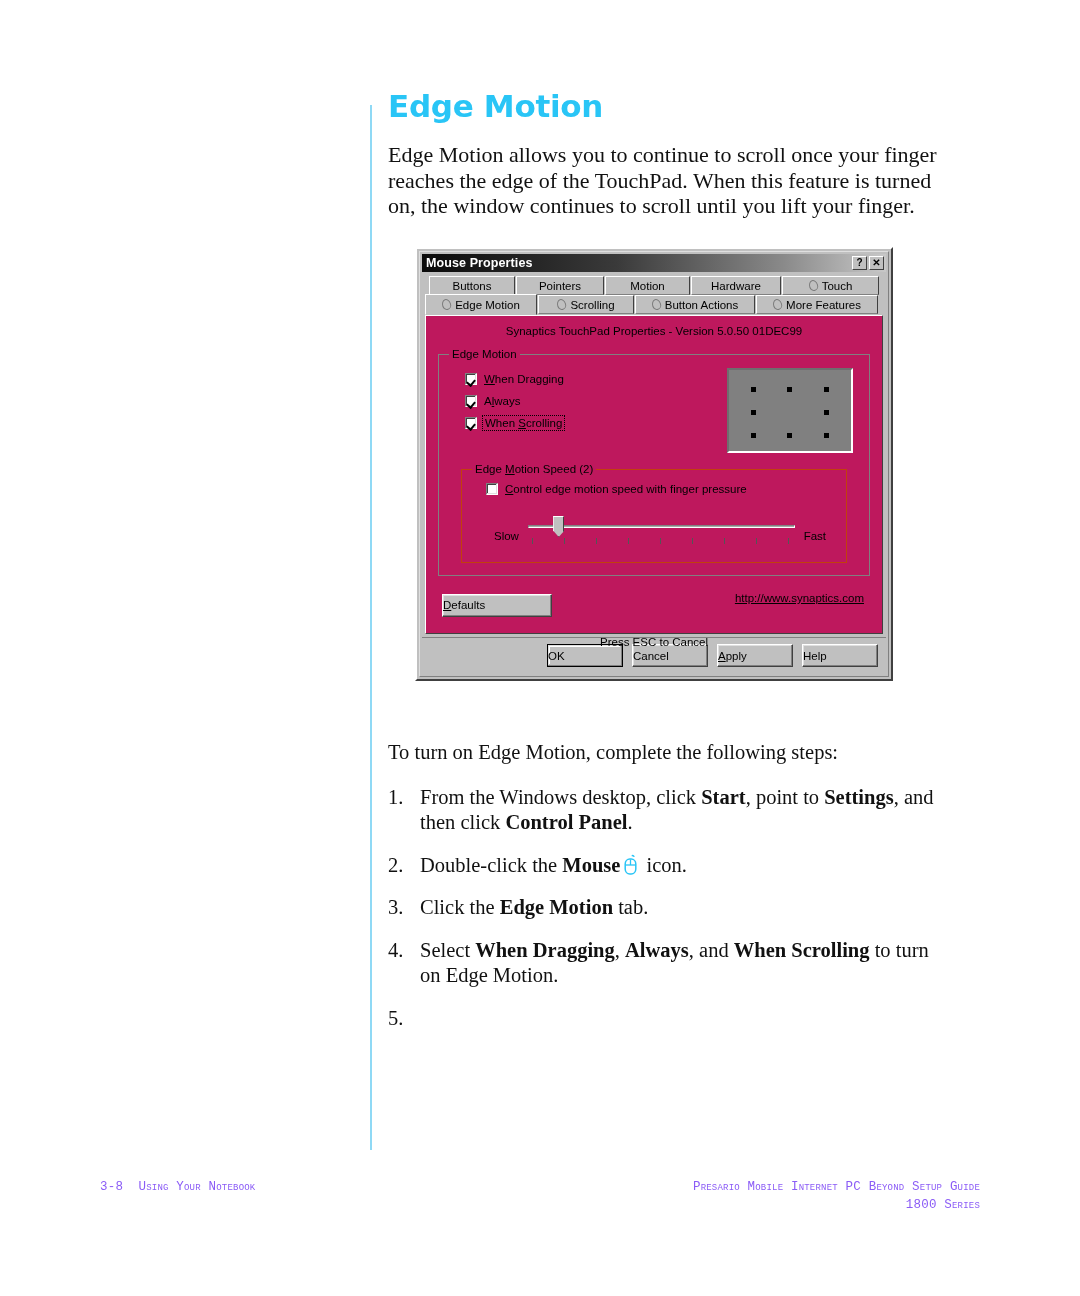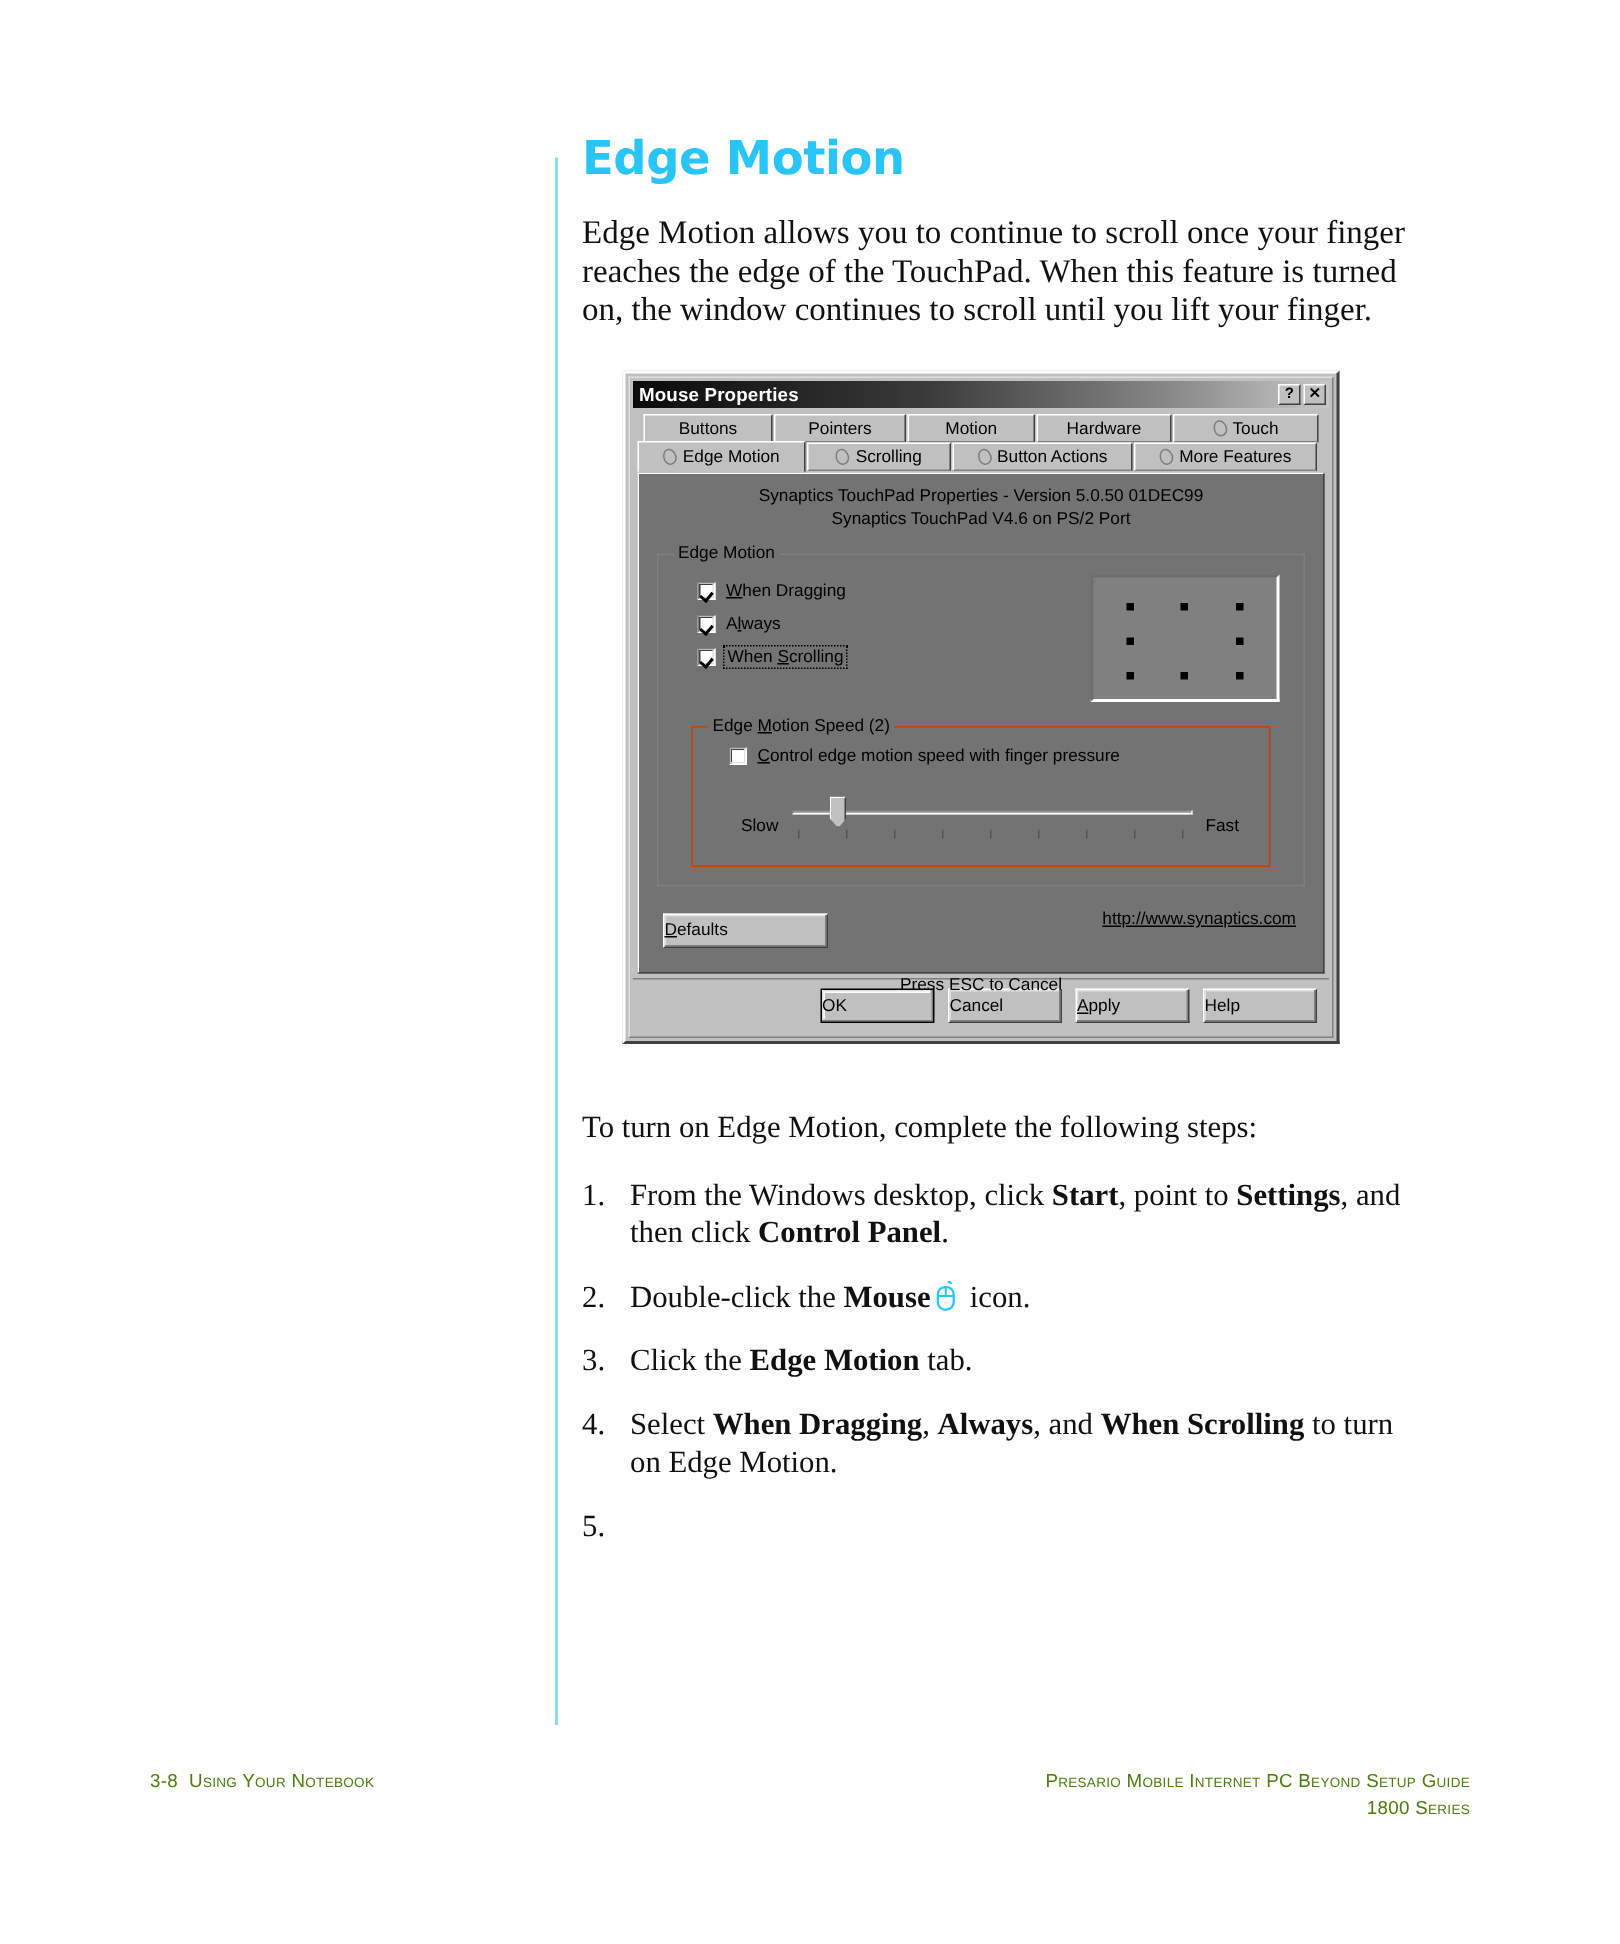--- a/index.html
+++ b/index.html
@@ -114,21 +114,21 @@
     border:1px solid #7b7b7b;
     border-radius:50% 50% 50% 50% / 55% 55% 45% 45%;
     transform:rotate(-18deg);
   }
 
   .tabpage{
     border-top:1px solid #ffffff;
     border-left:1px solid #ffffff;
     border-right:1px solid #404040;
     border-bottom:1px solid #404040;
-    background:#737373;
+    background:#be185d;
     margin:0 3px 3px 3px;
     padding:8px 10px 9px 10px;
     position:relative;
     z-index:1;
   }
 
   .verline{ text-align:center; font-size:11.5px; color:#000; line-height:15px; }
 
   fieldset.gb{
     border:1px solid #808080;
@@ -269,22 +269,22 @@
   }
   ol.steplist li b{ font-weight:bold; }
   .mouse-ico{
     display:inline-block; vertical-align:-4px; margin:0 3px;
     width:15px; height:22px; position:relative;
   }
 
   
   .footer{
     position:absolute; left:0; right:0; top:1178px; height:60px;
-    font-family:Liberation Sans, sans-serif;
-    color:#4d7c0f;
+    font-family:Liberation Mono, monospace;
+    color:#8b5cf6;
   }
   .footer .left{
     position:absolute; left:100px; top:2px;
     font-size:12.5px; font-variant:small-caps; letter-spacing:0.2px;
     white-space:nowrap;
   }
   .footer .left .pg{ font-variant:normal; }
   .footer .right{
     position:absolute; right:100px; top:2px;
     text-align:right;
@@ -348,21 +348,20 @@
       <div class="tab" style="width:122px">
         <span class="oval"></span>
         <span>More Features</span>
       </div>
     </div>
   </div>
 
   <div class="tabpage">
 
     <div class="verline">Synaptics TouchPad Properties - Version 5.0.50 01DEC99</div>
-    <div class="verline">Synaptics TouchPad V4.6 on PS/2 Port</div>
 
     <fieldset class="gb">
       <legend>Edge Motion</legend>
 
       <div class="em-body">
         <div class="em-left">
           <div class="cbrow">
             <span class="cb checked"></span>
             <span class="lbl"><u>W</u>hen Dragging</span>
           </div>

